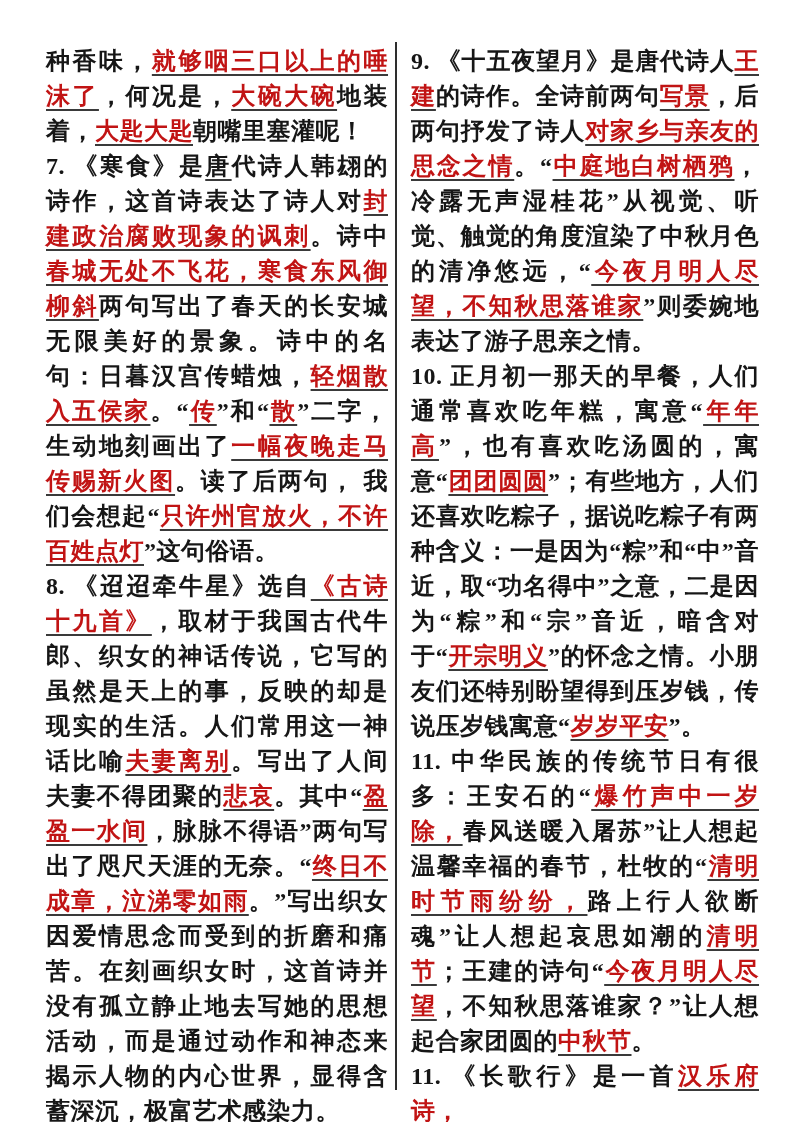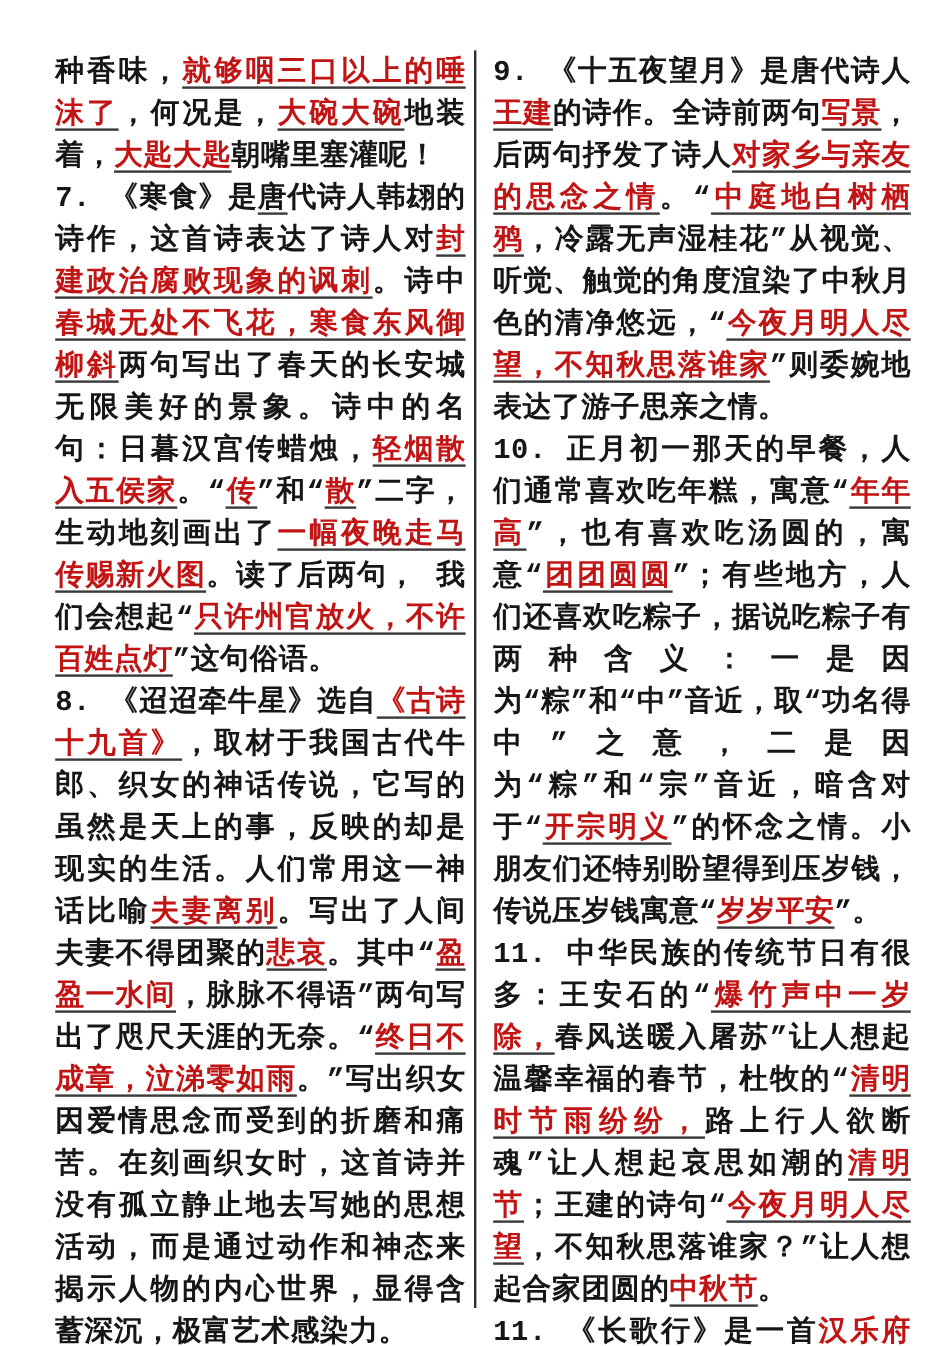--- a/index.html
+++ b/index.html
@@ -1,21 +1,21 @@
 <!DOCTYPE html>
 <html style="--bg: #ffffff; --text: #161616; --hl: #c11414; --ul: #3a3a3a; --divider: #2e2e2e; --wm: #8f8f8f;"><head>
 <meta charset="utf-8">
 <style>
   html, body { margin: 0; padding: 0; background: #ffffff; }
   .page {
     position: relative;
     width: 793px;
     height: 1122px;
     background: var(--bg, #ffffff);
-    font-family: Liberation Mono, monospace;
+    font-family: Liberation Serif, serif;
     font-weight: 700;
     color: var(--text, #161616);
     overflow: hidden;
   }
   .col {
     position: absolute;
     top: 44px;
     font-size: 24px;
     line-height: 35px;
     text-align: justify;

